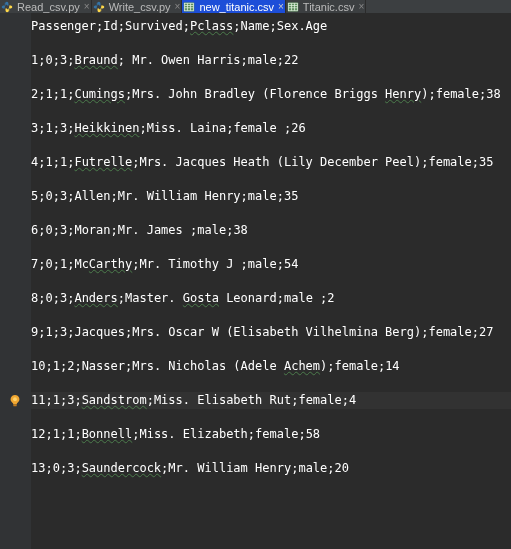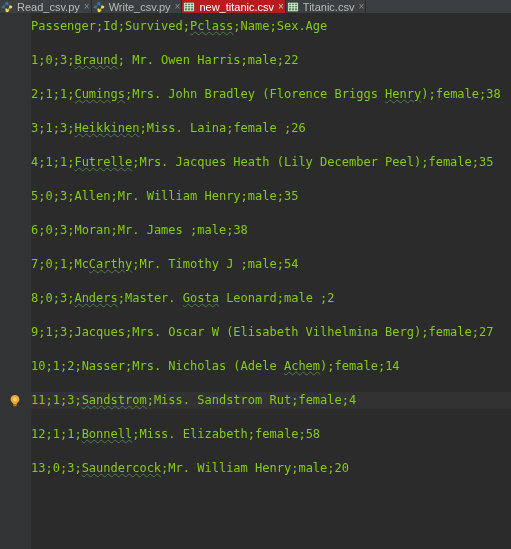--- a/index.html
+++ b/index.html
@@ -25,21 +25,21 @@
     padding: 0 1px;
     gap: 4px;
     border-right: 1px solid #2b2b2b;
     color: #bbb;
     font-family: "Segoe UI", Arial, sans-serif;
     font-size: 11px;
     white-space: nowrap;
     cursor: pointer;
   }
   .tab.active {
-    background: #b91c1c;
+    background: #1d4ed8;
     color: #fff;
   }
   .tab .close {
     color: #888;
     font-size: 10px;
     line-height: 1;
   }
   .tab.active .close { color: #ccc; }
   .icon-py {
     width: 12px; height: 12px; display:inline-flex; align-items:center; justify-content:center;
@@ -63,21 +63,21 @@
     padding-top: 5px;
     position: relative;
   }
   .content-inner {
     position: relative;
   }
   .line {
     height: 17px;
     line-height: 17px;
     white-space: pre;
-    color: #84cc16;
+    color: #ffffff;
     padding-left: 0px;
   }
   .blank { height: 17px; }
   .underline {
     text-decoration-line: underline;
     text-decoration-style: wavy;
     text-decoration-color: #4b7b4b;
     text-decoration-thickness: 1px;
   }
   .caret-line {
@@ -180,21 +180,21 @@
         <div class="line"><span>6</span><span>;</span><span>0</span><span>;</span><span>3</span><span>;</span><span>Moran</span><span>;</span><span>Mr. James </span><span>;</span><span>male</span><span>;</span><span>38</span></div>
         <div class="blank"></div>
         <div class="line"><span>7</span><span>;</span><span>0</span><span>;</span><span>1</span><span>;</span><span>Mc</span><span class="underline">Carthy</span><span>;</span><span>Mr. Timothy J </span><span>;</span><span>male</span><span>;</span><span>54</span></div>
         <div class="blank"></div>
         <div class="line"><span>8</span><span>;</span><span>0</span><span>;</span><span>3</span><span>;</span><span class="underline">Anders</span><span>;</span><span>Master. </span><span class="underline">Gosta</span><span> Leonard</span><span>;</span><span>male </span><span>;</span><span>2</span></div>
         <div class="blank"></div>
         <div class="line"><span>9</span><span>;</span><span>1</span><span>;</span><span>3</span><span>;</span><span>Jacques</span><span>;</span><span>Mrs. Oscar W (Elisabeth Vilhelmina Berg)</span><span>;</span><span>female</span><span>;</span><span>27</span></div>
         <div class="blank"></div>
         <div class="line"><span>10</span><span>;</span><span>1</span><span>;</span><span>2</span><span>;</span><span>Nasser</span><span>;</span><span>Mrs. Nicholas (Adele </span><span class="underline">Achem</span><span>)</span><span>;</span><span>female</span><span>;</span><span>14</span></div>
         <div class="blank"></div>
-        <div class="line"><span>11</span><span>;</span><span>1</span><span>;</span><span>3</span><span>;</span><span class="underline">Sandstrom</span><span>;</span><span>Miss. Sandstrom Rut</span><span>;</span><span>female</span><span>;</span><span>4</span></div>
+        <div class="line"><span>11</span><span>;</span><span>1</span><span>;</span><span>3</span><span>;</span><span class="underline">Sandstrom</span><span>;</span><span>Miss. Elisabeth Rut</span><span>;</span><span>female</span><span>;</span><span>4</span></div>
         <div class="blank"></div>
         <div class="line"><span>12</span><span>;</span><span>1</span><span>;</span><span>1</span><span>;</span><span class="underline">Bonnell</span><span>;</span><span>Miss. Elizabeth</span><span>;</span><span>female</span><span>;</span><span>58</span></div>
         <div class="blank"></div>
         <div class="line"><span>13</span><span>;</span><span>0</span><span>;</span><span>3</span><span>;</span><span class="underline">Saundercock</span><span>;</span><span>Mr. William Henry</span><span>;</span><span>male</span><span>;</span><span>20</span></div>
         <div class="blank"></div>
       </div>
   </div>
 </div>
 
 </body></html>

